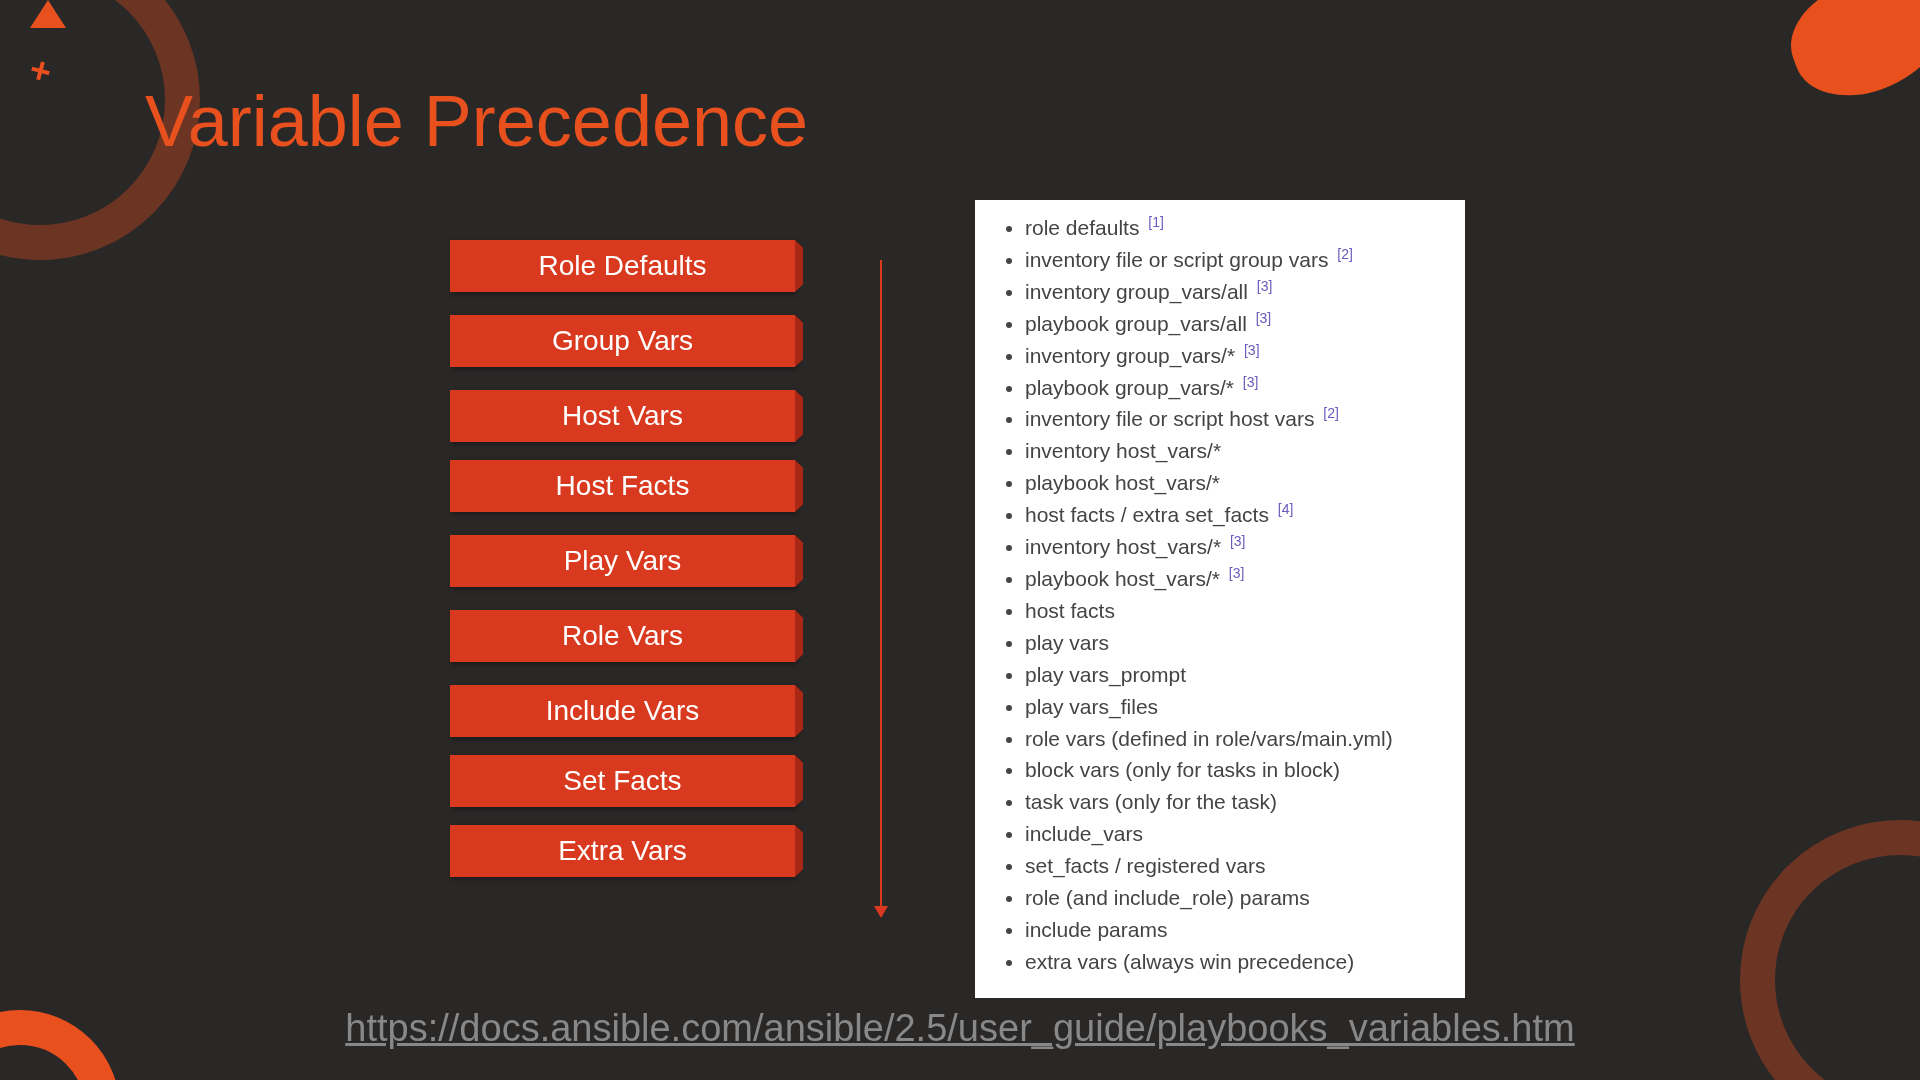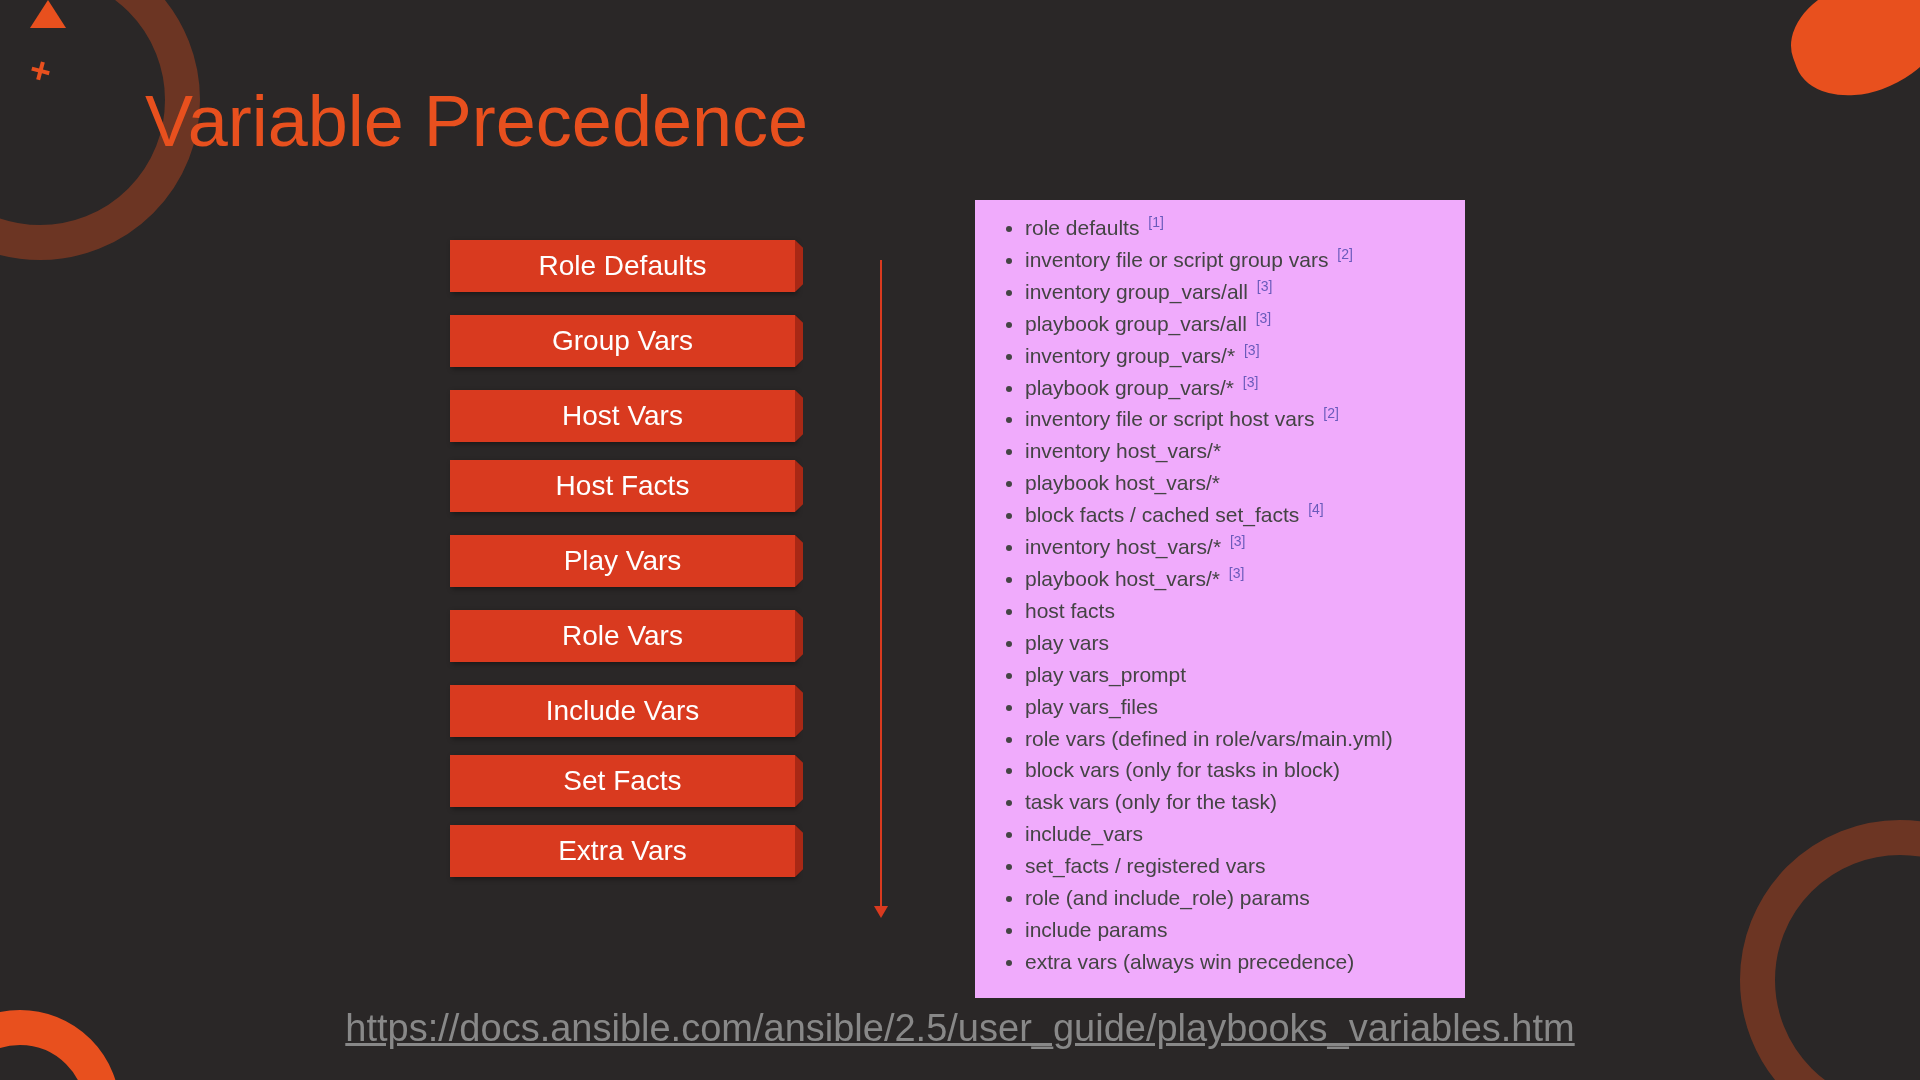--- a/index.html
+++ b/index.html
@@ -132,21 +132,21 @@
     border-left: 7px solid transparent;
     border-right: 7px solid transparent;
     border-top: 12px solid #d93a1f;
   }
   
   .panel {
     position: absolute;
     top: 200px;
     left: 975px;
     width: 490px;
-    background: #f0abfc;
+    background: #ffffff;
     padding: 12px 25px 20px 25px;
     color: #333;
   }
   .panel ul {
     list-style: disc;
     padding-left: 25px;
   }
   .panel li {
     font-size: 21px;
     line-height: 1.52;
@@ -220,21 +220,21 @@
   <ul id="precedence-list">
       <li><span>role defaults </span><sup>[1]</sup></li>
       <li><span>inventory file or script group vars </span><sup>[2]</sup></li>
       <li><span>inventory group_vars/all </span><sup>[3]</sup></li>
       <li><span>playbook group_vars/all </span><sup>[3]</sup></li>
       <li><span>inventory group_vars/* </span><sup>[3]</sup></li>
       <li><span>playbook group_vars/* </span><sup>[3]</sup></li>
       <li><span>inventory file or script host vars </span><sup>[2]</sup></li>
       <li><span>inventory host_vars/*</span></li>
       <li><span>playbook host_vars/*</span></li>
-      <li><span>block facts / cached set_facts </span><sup>[4]</sup></li>
+      <li><span>host facts / extra set_facts </span><sup>[4]</sup></li>
       <li><span>inventory host_vars/* </span><sup>[3]</sup></li>
       <li><span>playbook host_vars/* </span><sup>[3]</sup></li>
       <li><span>host facts</span></li>
       <li><span>play vars</span></li>
       <li><span>play vars_prompt</span></li>
       <li><span>play vars_files</span></li>
       <li><span>role vars (defined in role/vars/main.yml)</span></li>
       <li><span>block vars (only for tasks in block)</span></li>
       <li><span>task vars (only for the task)</span></li>
       <li><span>include_vars</span></li>

